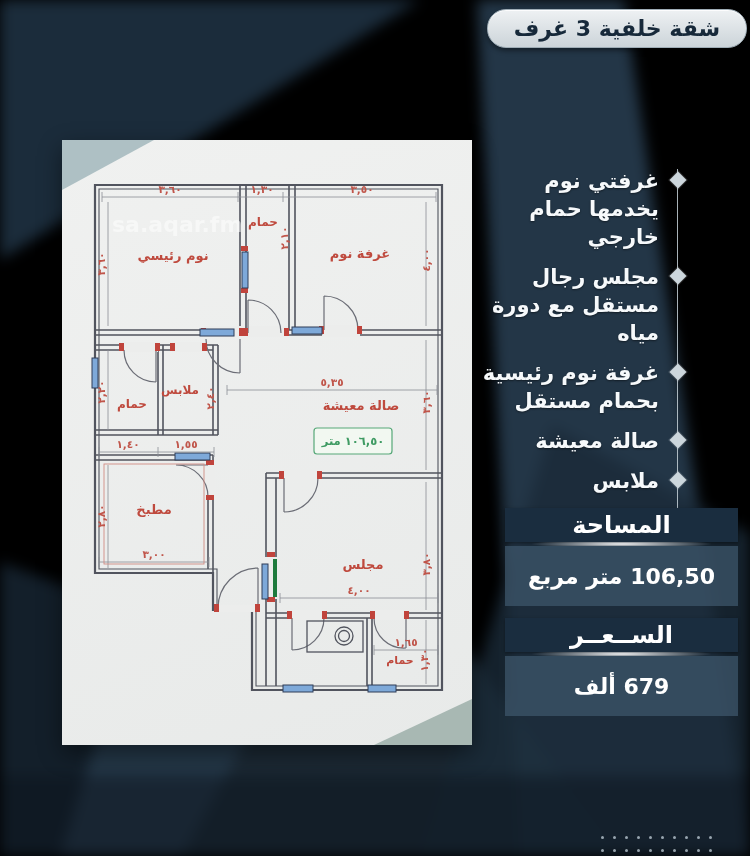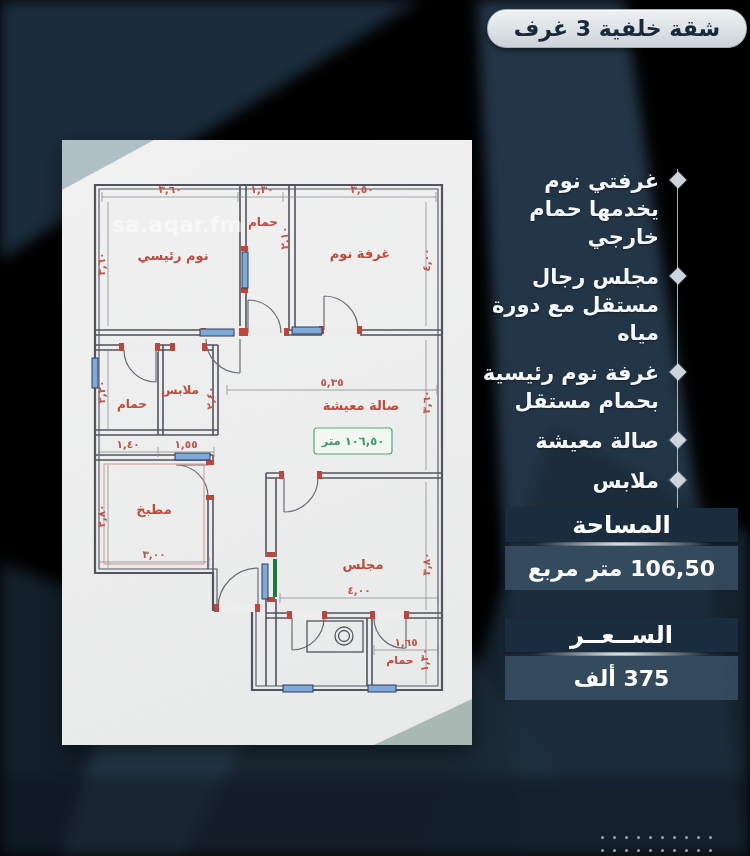--- a/index.html
+++ b/index.html
@@ -39,21 +39,21 @@
   
   .info-box{position:absolute;left:505px;width:233px;z-index:5;direction:rtl;}
   .info-box.area{top:508px;} .info-box.price{top:618px;}
   .info-header{height:34px;background:#1a2d3f;color:#fff;font-size:24px;font-weight:bold;
           display:flex;align-items:center;justify-content:center;
           box-shadow:0 1px 3px rgba(0,0,0,.4);}
   .info-shine{height:4px;background:radial-gradient(50% 130% at 50% 50%,
           rgba(255,255,255,.95),rgba(255,255,255,.18) 62%,rgba(255,255,255,0) 78%);}
   .info-value{min-height:44px;background:rgba(62,88,108,.72);color:#fff;
           font-size:22px;font-weight:bold;display:flex;align-items:center;
-          justify-content:center;padding:0 4px;}
+          justify-content:center;padding:8px 4px;}
   
   .sheet{position:absolute;left:62px;top:140px;width:410px;height:605px;z-index:3;
          background:linear-gradient(160deg,#f0f1f0,#e8eae9);
          box-shadow:0 8px 22px rgba(0,0,0,.45);}
   .sheet::before{content:"";position:absolute;left:0;top:0;width:92px;height:50px;
          background:#aec0c4;clip-path:polygon(0 0,100% 0,0 100%);}
   .sheet::after{content:"";position:absolute;right:0;bottom:0;width:98px;height:46px;
          background:#a8b8b3;clip-path:polygon(100% 0,100% 100%,0 100%);}
   .watermark{position:absolute;left:50px;top:72px;width:110px;z-index:4;text-align:center;
          color:rgba(255,255,255,.62);pointer-events:none;}
@@ -115,21 +115,21 @@
 
   <div class="info-box area">
     <div class="info-header">المساحة</div>
     <div class="info-shine"></div>
     <div class="info-value">106,50 متر مربع</div>
   </div>
 
   <div class="info-box price">
     <div class="info-header">الســعــر</div>
     <div class="info-shine"></div>
-    <div class="info-value">375 ألف</div>
+    <div class="info-value">679 ألف</div>
   </div>
 
   <div class="sheet">
     <div class="watermark">
       <div class="wm-site">sa.aqar.fm</div>
     </div>
 
     <svg id="plan-svg" width="410" height="605" viewBox="0 0 410 605">
 
       <g stroke="#51545e" fill="none">

